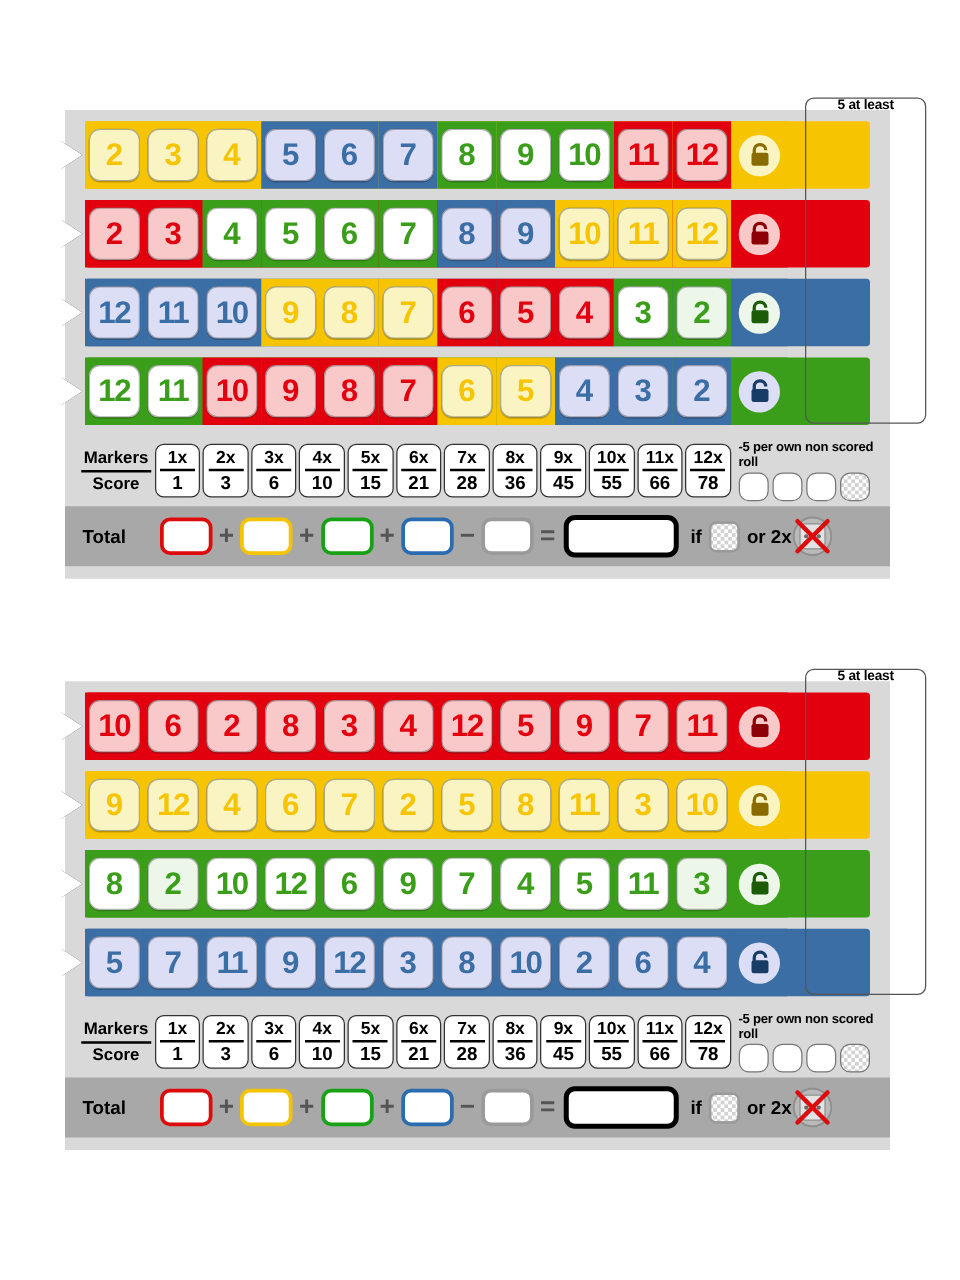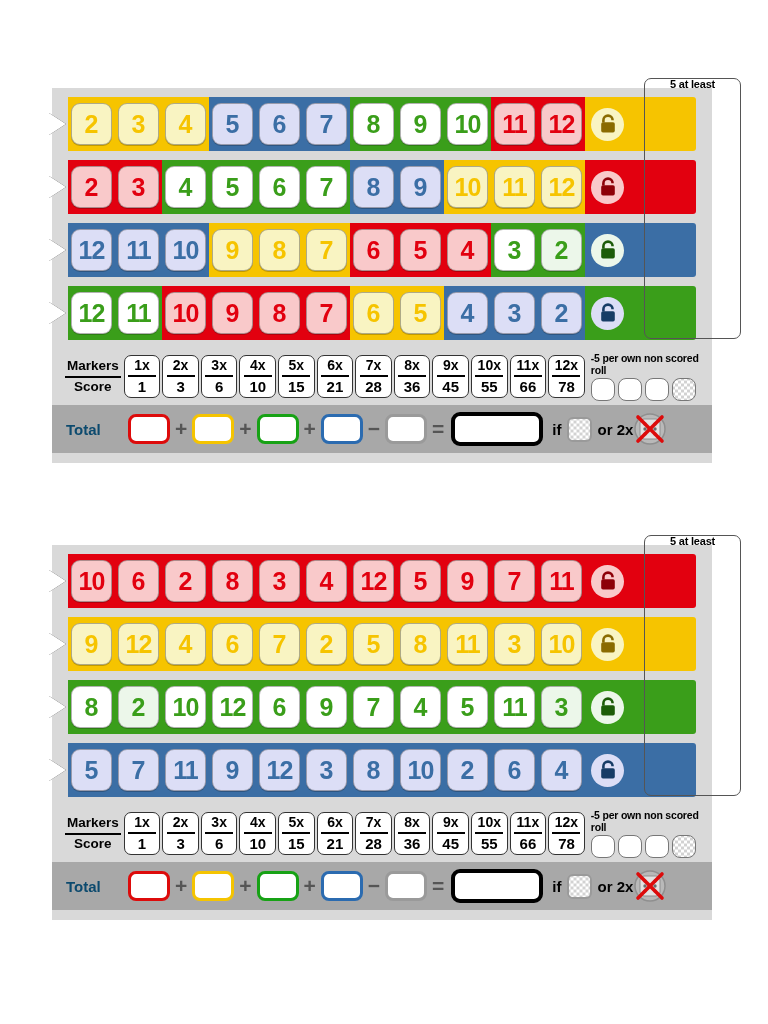--- a/index.html
+++ b/index.html
@@ -62,21 +62,21 @@
 
   .penalty{margin-left:6px;display:flex;flex-direction:column;align-items:flex-start;}
   .penalty-text{font-size:10.5px;font-weight:bold;color:#000;margin-bottom:2px;letter-spacing:-.2px;}
   .pen-boxes{display:flex;gap:3px;}
   .pen-box{width:22px;height:21px;border:1.6px solid #777;border-radius:8px;background:#fff;}
   .pen-box.hatch{background:
       repeating-conic-gradient(#d2d2d2 0% 25%, #ffffff 0% 50%) 50%/6px 6px;}
 
   
   .total{background:#a8a8a8;display:flex;align-items:center;padding:7px 0 7px 14px;}
-  .total-label{font-weight:bold;font-size:15px;color:#0c4a6e;width:62px;}
+  .total-label{font-weight:bold;font-size:15px;color:#000000;width:62px;}
   .tbox{width:42px;height:30px;border-radius:8px;background:#fff;box-sizing:border-box;}
   .op{font-weight:bold;font-size:21px;color:#555;margin:0 5px;}
   .tbox.red{border:3px solid #dd0b0b;}
   .tbox.yellow{border:3px solid #f5c400;}
   .tbox.green{border:3px solid #17a215;}
   .tbox.blue{border:3px solid #2b6bb0;}
   .tbox.gray{border:3px solid #9a9a9a;}
   .tbox.grand{width:92px;height:34px;border:4px solid #000;border-radius:9px;margin-left:2px;}
   .if-text{font-weight:bold;font-size:15px;color:#000;margin:0 5px 0 9px;}
   .if-box{width:21px;height:21px;border:2px solid #9a9a9a;border-radius:6px;

